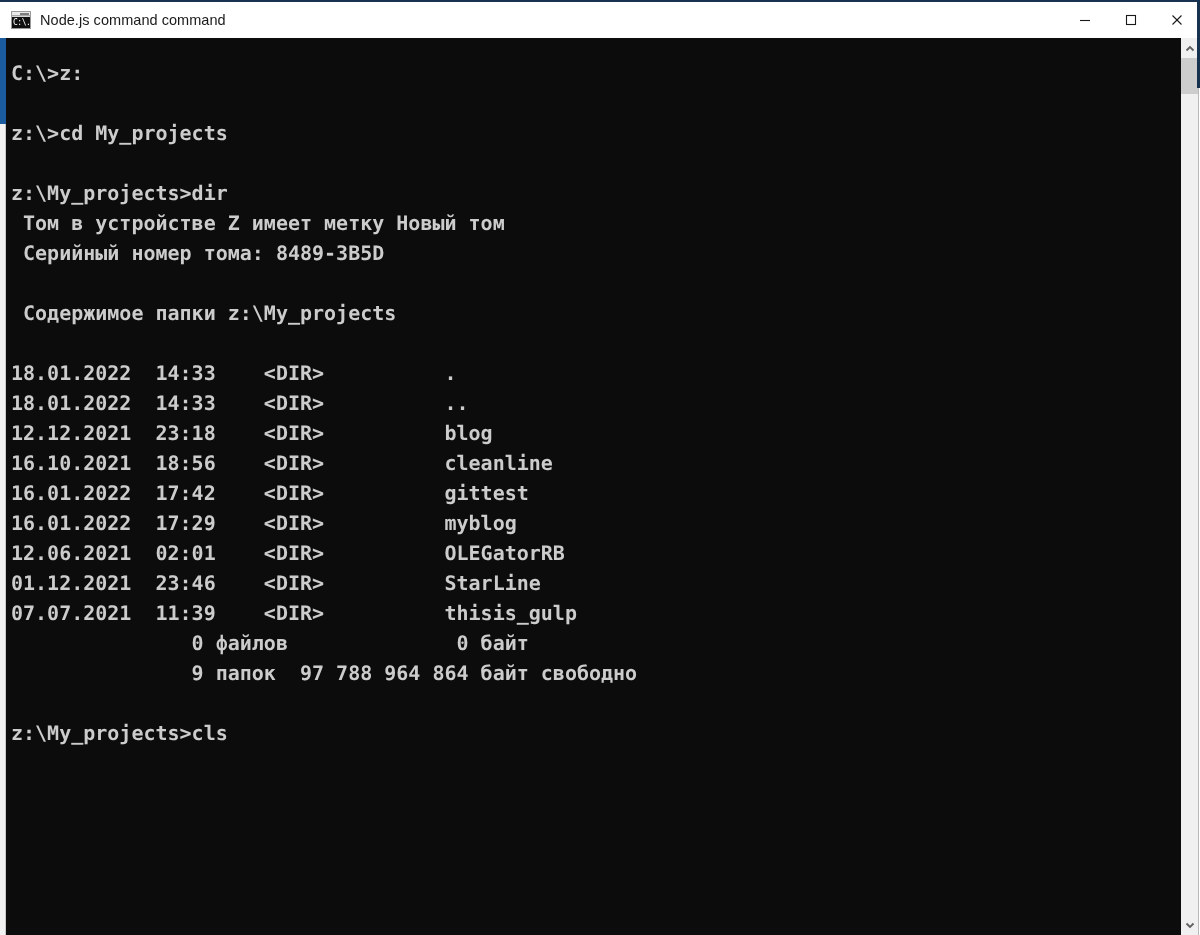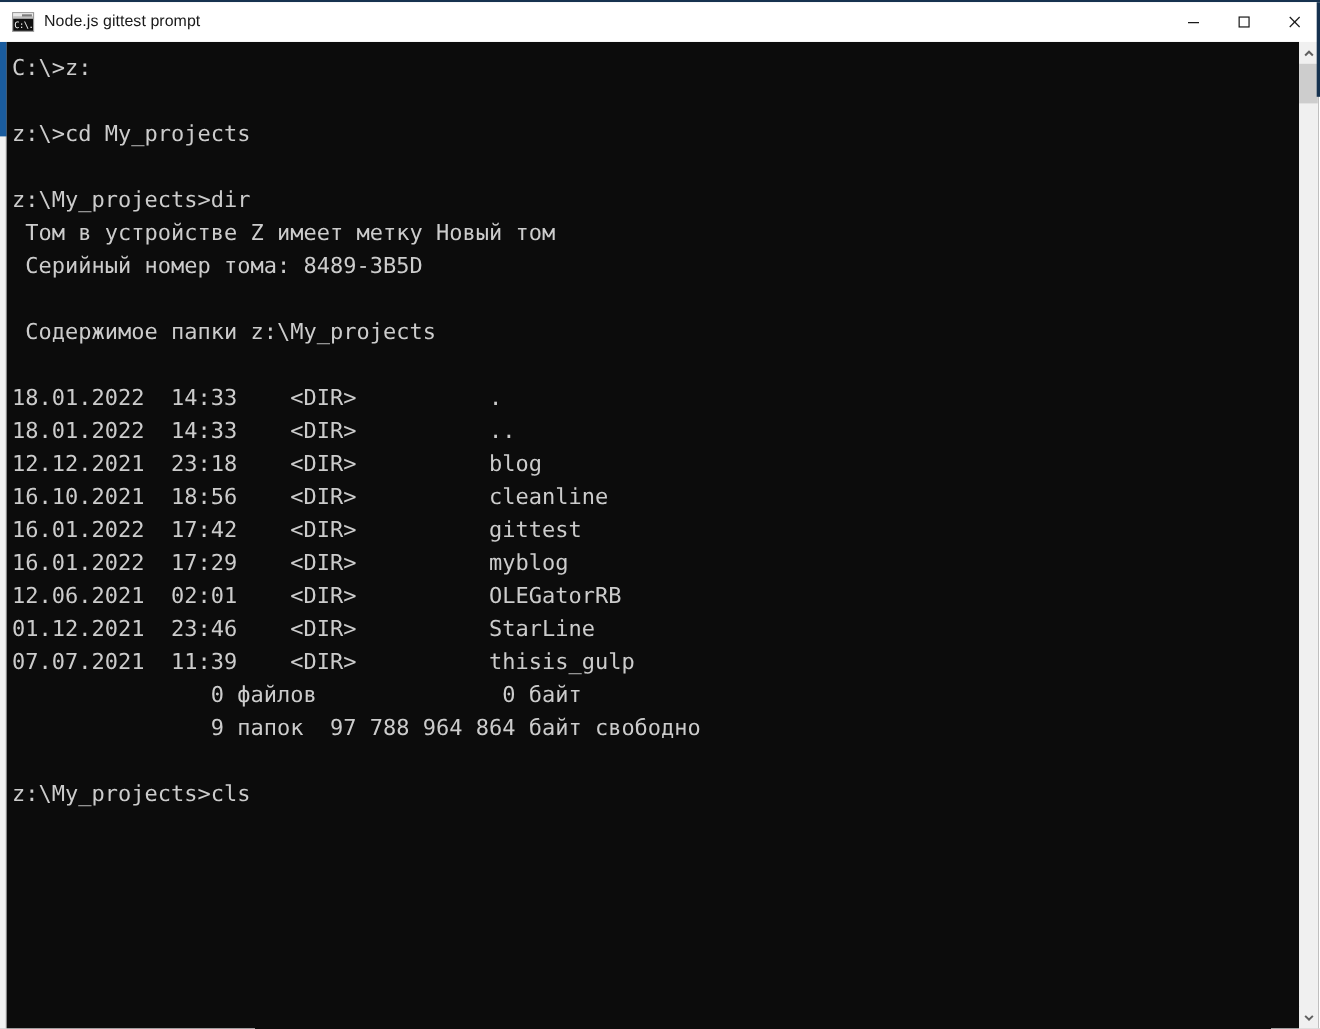--- a/index.html
+++ b/index.html
@@ -124,21 +124,22 @@
     width: 6px;
     height: 86px;
     background: #1a5c9e;
   }
 
   .terminal {
     flex: 1;
     background: #0c0c0c;
     position: relative;
     overflow: hidden;
-    padding-top: 8px;
+    padding-top: 20px;
+    font-weight: bold;
   }
 
   .term-text {
     font-family: "DejaVu Sans Mono", monospace;
     font-size: 20px;
     line-height: 30px;
     color: #cccccc;
     white-space: pre;
     letter-spacing: 0px;
     padding-left: 5px;
@@ -199,21 +200,21 @@
 <div class="window">
 
   <div class="accent-right"></div>
 
   <div class="titlebar">
     <div class="title-left">
       <div class="app-icon">
         <div class="icon-bar"></div>
         <div class="icon-body">C:\.</div>
       </div>
-      <span class="title-text">Node.js gittest prompt</span>
+      <span class="title-text">Node.js command command</span>
     </div>
 
     <div class="window-controls">
       <div class="win-btn">
         <svg width="12" height="12" viewBox="0 0 12 12">
           <line class="gl" x1="1" y1="6.5" x2="11" y2="6.5"></line>
         </svg>
       </div>
       <div class="win-btn">
         <svg width="12" height="12" viewBox="0 0 12 12">

